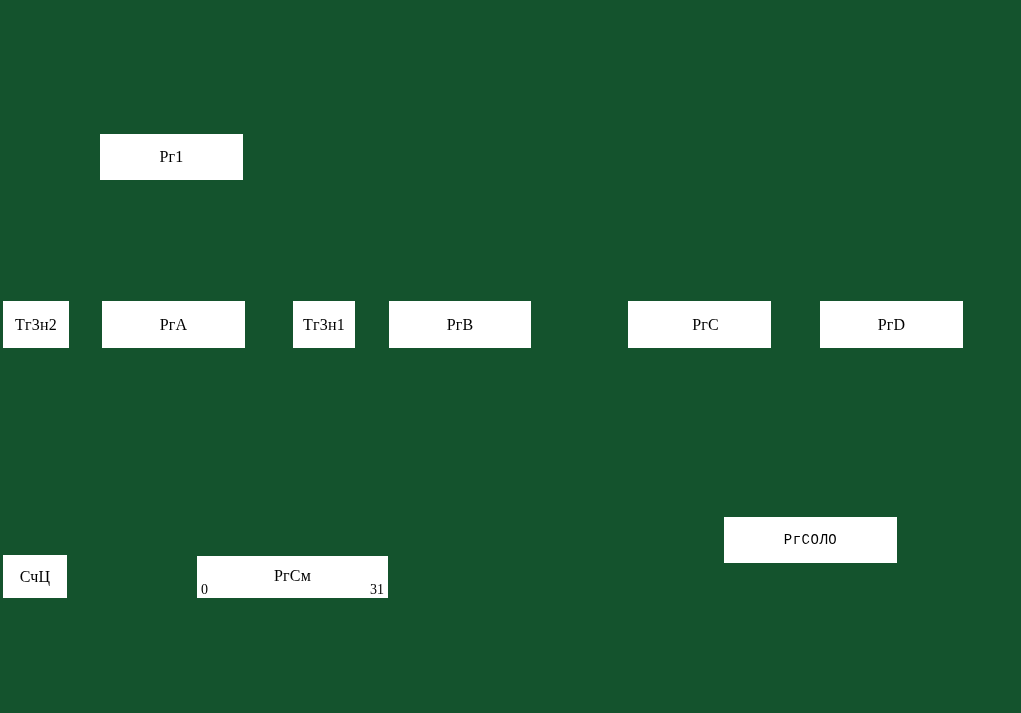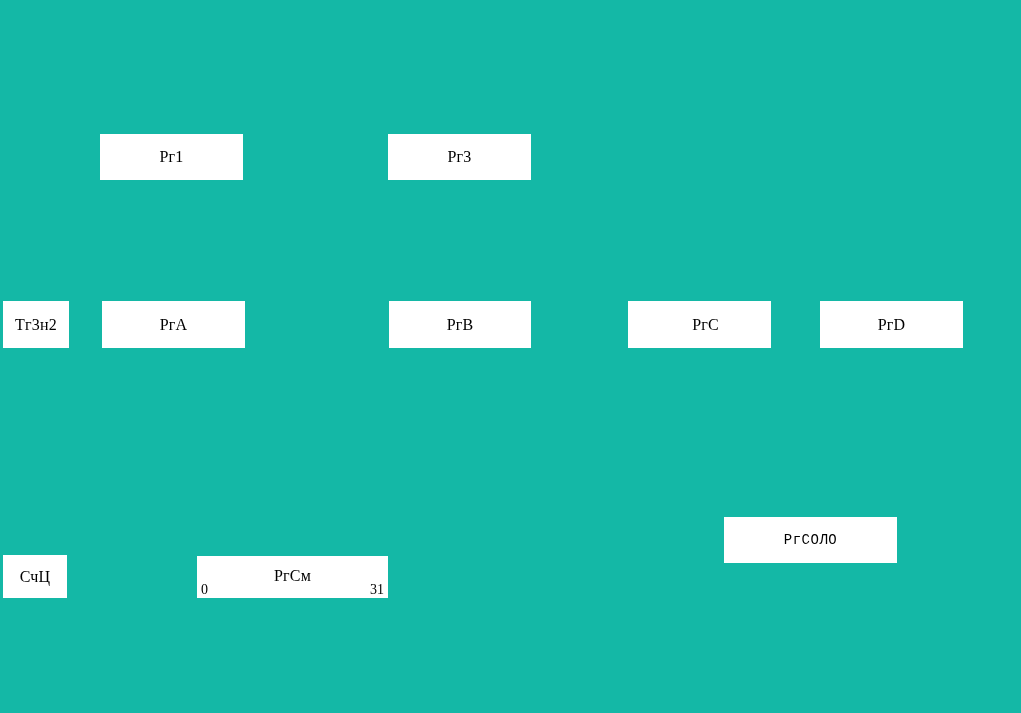--- a/index.html
+++ b/index.html
@@ -4,21 +4,21 @@
 <style>
   html, body {
     margin: 0;
     padding: 0;
     background: #000000;
   }
   #canvas {
     position: relative;
     width: 1021px;
     height: 713px;
-    background: #14b8a6;
+    background: #14532d;
     overflow: hidden;
     font-family: "Liberation Serif", "DejaVu Serif", serif;
   }
   .block {
     position: absolute;
     background: #ffffff;
     color: #000000;
     box-sizing: border-box;
     display: flex;
     align-items: center;
@@ -62,32 +62,32 @@
 </style>
 </head>
 <body>
 
 <div id="canvas">
 
   <div class="block" style="left:100px; top:134px; width:143px; height:46px;">
     <span class="blk-label">Рг1</span>
   </div>
 
-  <div class="block" style="left:388px; top:134px; width:143px; height:46px;">
-    <span class="blk-label">Рг3</span>
-  </div>
 
   <div class="block" style="left:3px; top:301px; width:66px; height:47px;">
     <span class="blk-label">Тг3н2</span>
   </div>
 
   <div class="block" style="left:102px; top:301px; width:143px; height:47px;">
     <span class="blk-label">РгА</span>
   </div>
 
+  <div class="block" style="left:293px; top:301px; width:62px; height:47px;">
+    <span class="blk-label">Тг3н1</span>
+  </div>
 
   <div class="block" style="left:389px; top:301px; width:142px; height:47px;">
     <span class="blk-label">РгВ</span>
   </div>
 
   <div class="block" style="left:628px; top:301px; width:143px; height:47px;padding-left:12px;">
     <span class="blk-label">РгС</span>
   </div>
 
   <div class="block" style="left:820px; top:301px; width:143px; height:47px;">

